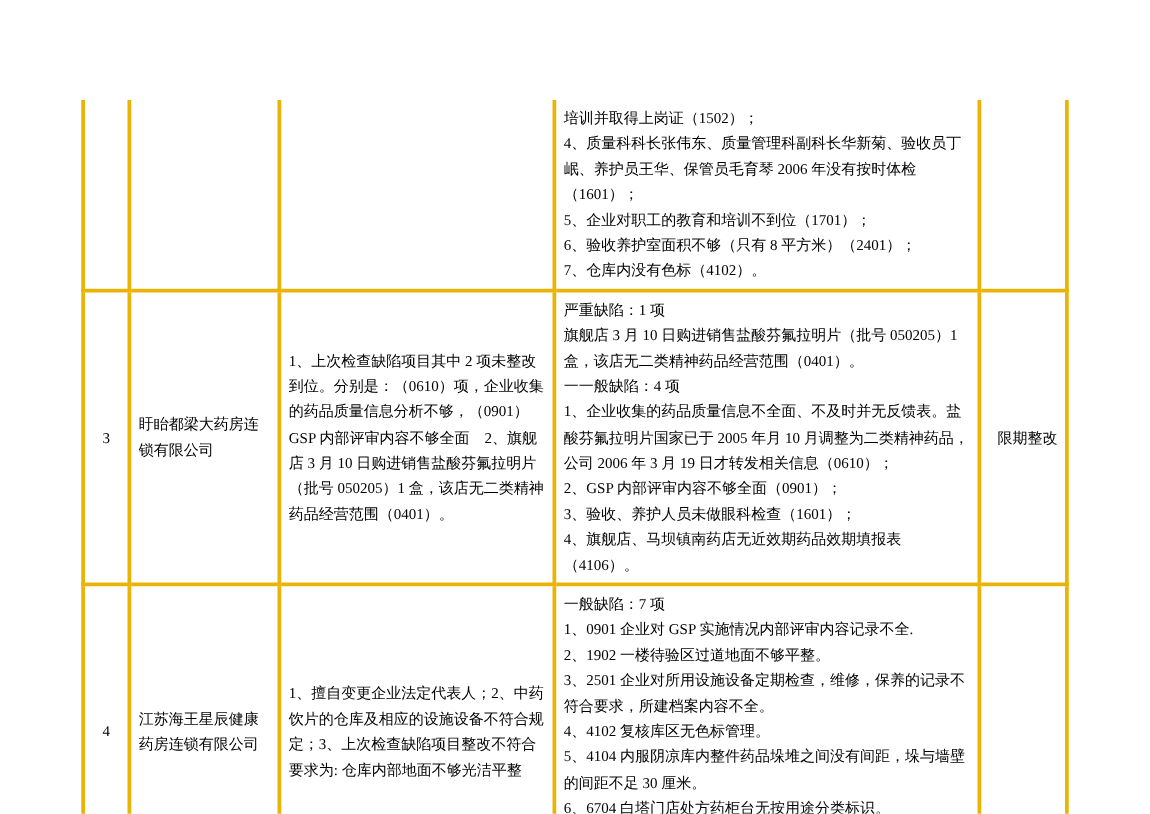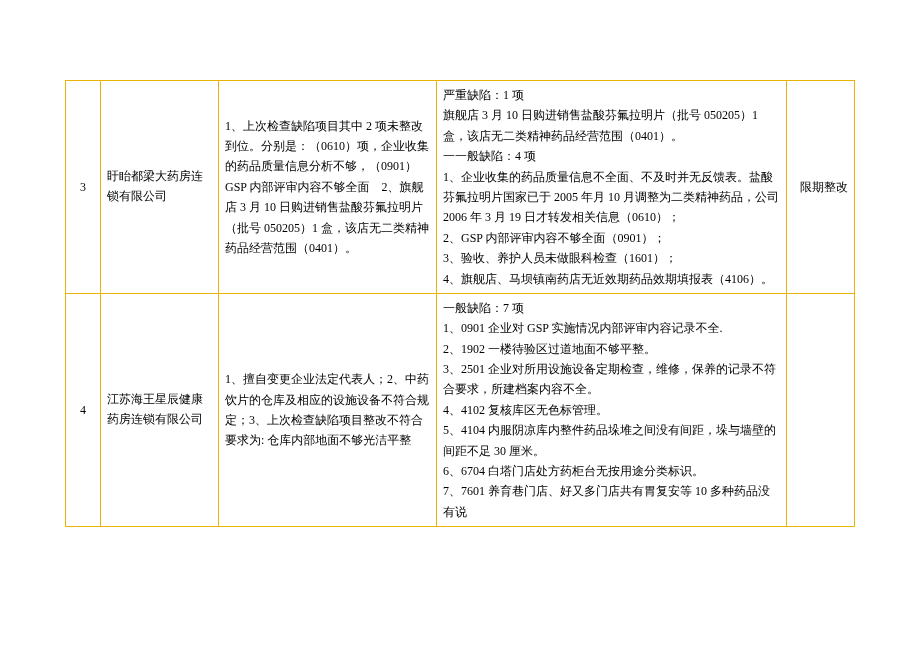--- a/index.html
+++ b/index.html
@@ -16,39 +16,46 @@
     height: 651px;
     padding: 80px 65px 30px 65px;
     box-sizing: border-box;
   }
   table {
     border-collapse: collapse;
     width: 100%;
     table-layout: fixed;
   }
   td {
-    border: 1px solid #eab308;
+    border: 3px solid #eab308;
     padding: 4px 6px;
     vertical-align: middle;
     font-size: 12px;
     line-height: 1.7;
   }
   .col-num { width: 22px; text-align: center; }
-  .col-company { width: 105px; font-family: Liberation Mono, monospace; }
+  .col-company { width: 105px; }
   .col-summary { width: 205px; }
   .col-detail { }
   .col-action { width: 55px; text-align: right; }
   .no-top-border td { border-top: none; }
 </style>
 </head>
 <body>
 
 <div class="page">
   <table>
     <tbody id="tbody">
+    <tr class="no-top-border">
+          <td class="col-num"></td>
+          <td class="col-company"></td>
+          <td class="col-summary"></td>
+          <td class="col-detail">培训并取得上岗证（1502）；<br>4、质量科科长张伟东、质量管理科副科长华新菊、验收员丁岷、养护员王华、保管员毛育琴 2006 年没有按时体检（1601）；<br>5、企业对职工的教育和培训不到位（1701）；<br>6、验收养护室面积不够（只有 8 平方米）（2401）；<br>7、仓库内没有色标（4102）。</td>
+          <td class="col-action"></td>
+        </tr>
         <tr>
           <td class="col-num">3</td>
           <td class="col-company">盱眙都梁大药房连锁有限公司</td>
           <td class="col-summary">1、上次检查缺陷项目其中 2 项未整改到位。分别是：（0610）项，企业收集的药品质量信息分析不够，（0901）GSP 内部评审内容不够全面　2、旗舰店 3 月 10 日购进销售盐酸芬氟拉明片（批号 050205）1 盒，该店无二类精神药品经营范围（0401）。</td>
           <td class="col-detail">严重缺陷：1 项<br>旗舰店 3 月 10 日购进销售盐酸芬氟拉明片（批号 050205）1 盒，该店无二类精神药品经营范围（0401）。<br>一一般缺陷：4 项<br>1、企业收集的药品质量信息不全面、不及时并无反馈表。盐酸芬氟拉明片国家已于 2005 年月 10 月调整为二类精神药品，公司 2006 年 3 月 19 日才转发相关信息（0610）；<br>2、GSP 内部评审内容不够全面（0901）；<br>3、验收、养护人员未做眼科检查（1601）；<br>4、旗舰店、马坝镇南药店无近效期药品效期填报表（4106）。</td>
           <td class="col-action">限期整改</td>
         </tr>
         <tr>
           <td class="col-num">4</td>
           <td class="col-company">江苏海王星辰健康药房连锁有限公司</td>

